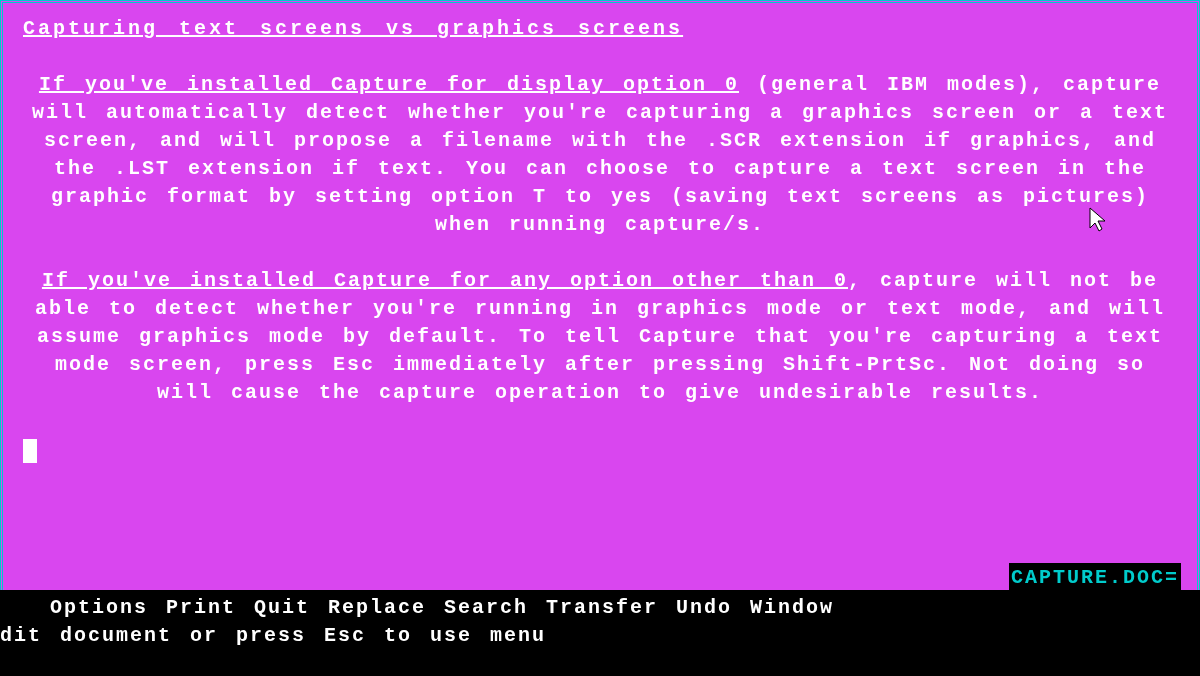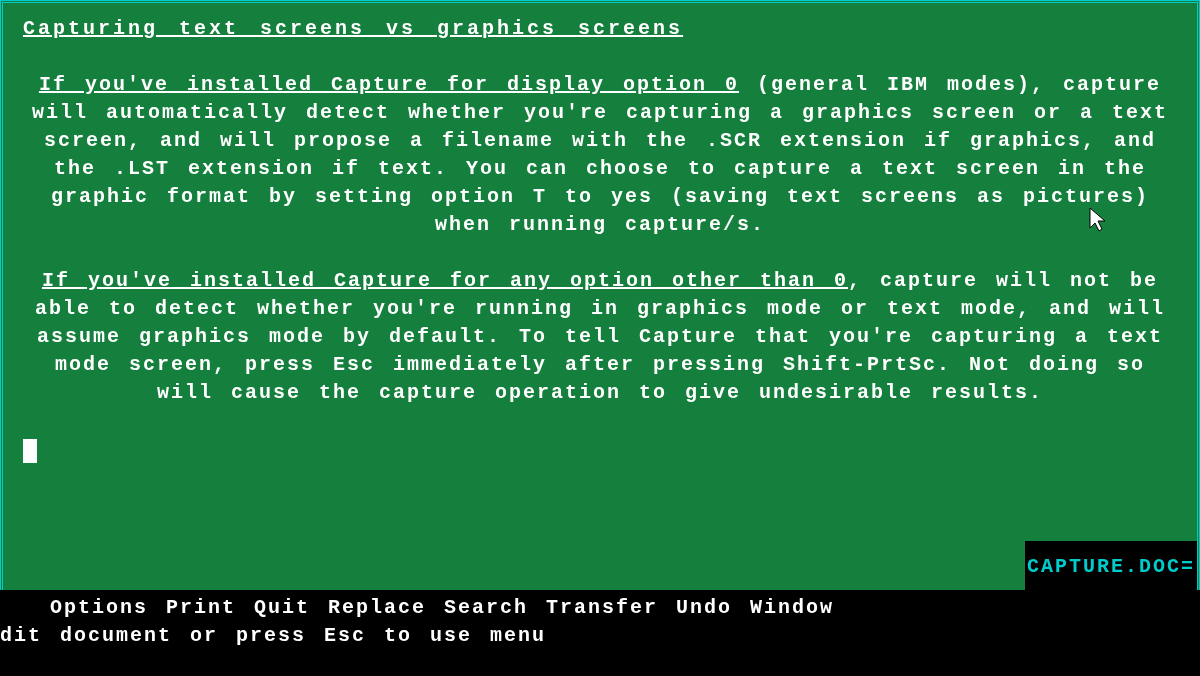--- a/index.html
+++ b/index.html
@@ -12,21 +12,21 @@
       height: 676px;
       font-family: 'Courier New', monospace;
       font-weight: bold;
       background: #000;
       overflow: hidden;
       position: relative;
     }
     .document-area {
       width: 100%;
       height: 590px;
-      background: #15803d;
+      background: #d946ef;
       border-top: 3px double #00cccc;
       border-left: 3px double #00cccc;
       border-right: 3px double #00cccc;
       padding: 12px 20px;
       color: #ffffff;
       font-size: 20px;
       line-height: 1.4;
       position: relative;
     }
     .heading {
@@ -47,27 +47,27 @@
     }
     .cursor-block {
       display: inline-block;
       width: 14px;
       height: 24px;
       background: #ffffff;
       vertical-align: bottom;
     }
     .file-label {
       position: absolute;
-      right: 0;
+      right: 16px;
       bottom: -3px;
       color: #00cccc;
       font-size: 20px;
       letter-spacing: 2px;
       background: #000;
-      padding: 12px 2px;
+      padding: 1px 2px;
     }
     .command-area {
       background: #000;
       color: #ffffff;
       font-size: 20px;
       padding: 4px 0;
       letter-spacing: 2px;
       word-spacing: 4px;
     }
     .command-row {

